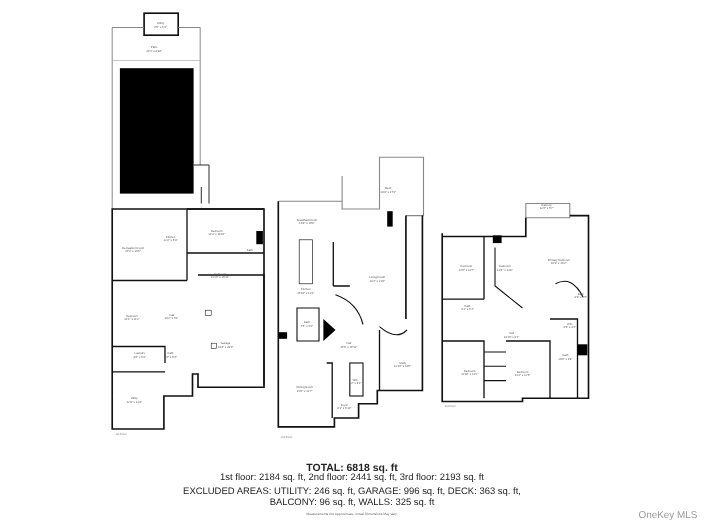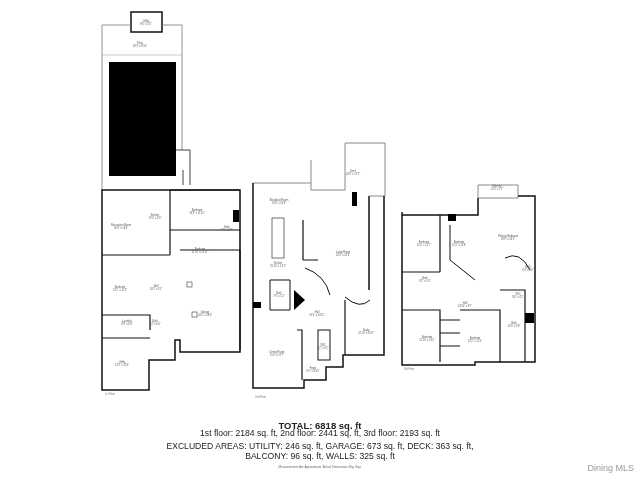--- a/index.html
+++ b/index.html
@@ -105,16 +105,16 @@
 <div class="room-label" style="left:528px;top:266px"><span>Bath</span><br><span>9'4" x 6'0"</span></div>
 <div class="room-label" style="left:518px;top:293px"><span>WIC</span><br><span>8'6" x 4'1"</span></div>
 <div class="room-label" style="left:465px;top:302px"><span>Hall</span><br><span>14'10" x 8'1"</span></div>
 <div class="room-label" style="left:427px;top:336px"><span>Bedroom</span><br><span>11'10" x 13'2"</span></div>
 <div class="room-label" style="left:475px;top:337px"><span>Bedroom</span><br><span>13'2" x 12'5"</span></div>
 <div class="room-label" style="left:514px;top:322px"><span>Bath</span><br><span>10'0" x 9'8"</span></div>
 <div class="floor-label" style="left:404px;top:368px">3rd Floor</div>
 
 <div class="summary total">TOTAL: 6818 sq. ft</div>
 <div class="summary line1">1st floor: 2184 sq. ft, 2nd floor: 2441 sq. ft, 3rd floor: 2193 sq. ft</div>
-<div class="summary line2">EXCLUDED AREAS: UTILITY: 246 sq. ft, GARAGE: 673 sq. ft, DECK: 363 sq. ft,</div>
+<div class="summary line2">EXCLUDED AREAS: UTILITY: 246 sq. ft, GARAGE: 996 sq. ft, DECK: 363 sq. ft,</div>
 <div class="summary line3">BALCONY: 96 sq. ft, WALLS: 325 sq. ft</div>
 <div class="summary disclaimer">Measurements Are Approximate. Actual Dimensions May Vary.</div>
-<div class="watermark">Dining MLS</div>
+<div class="watermark">OneKey MLS</div>
 
 </body></html>

